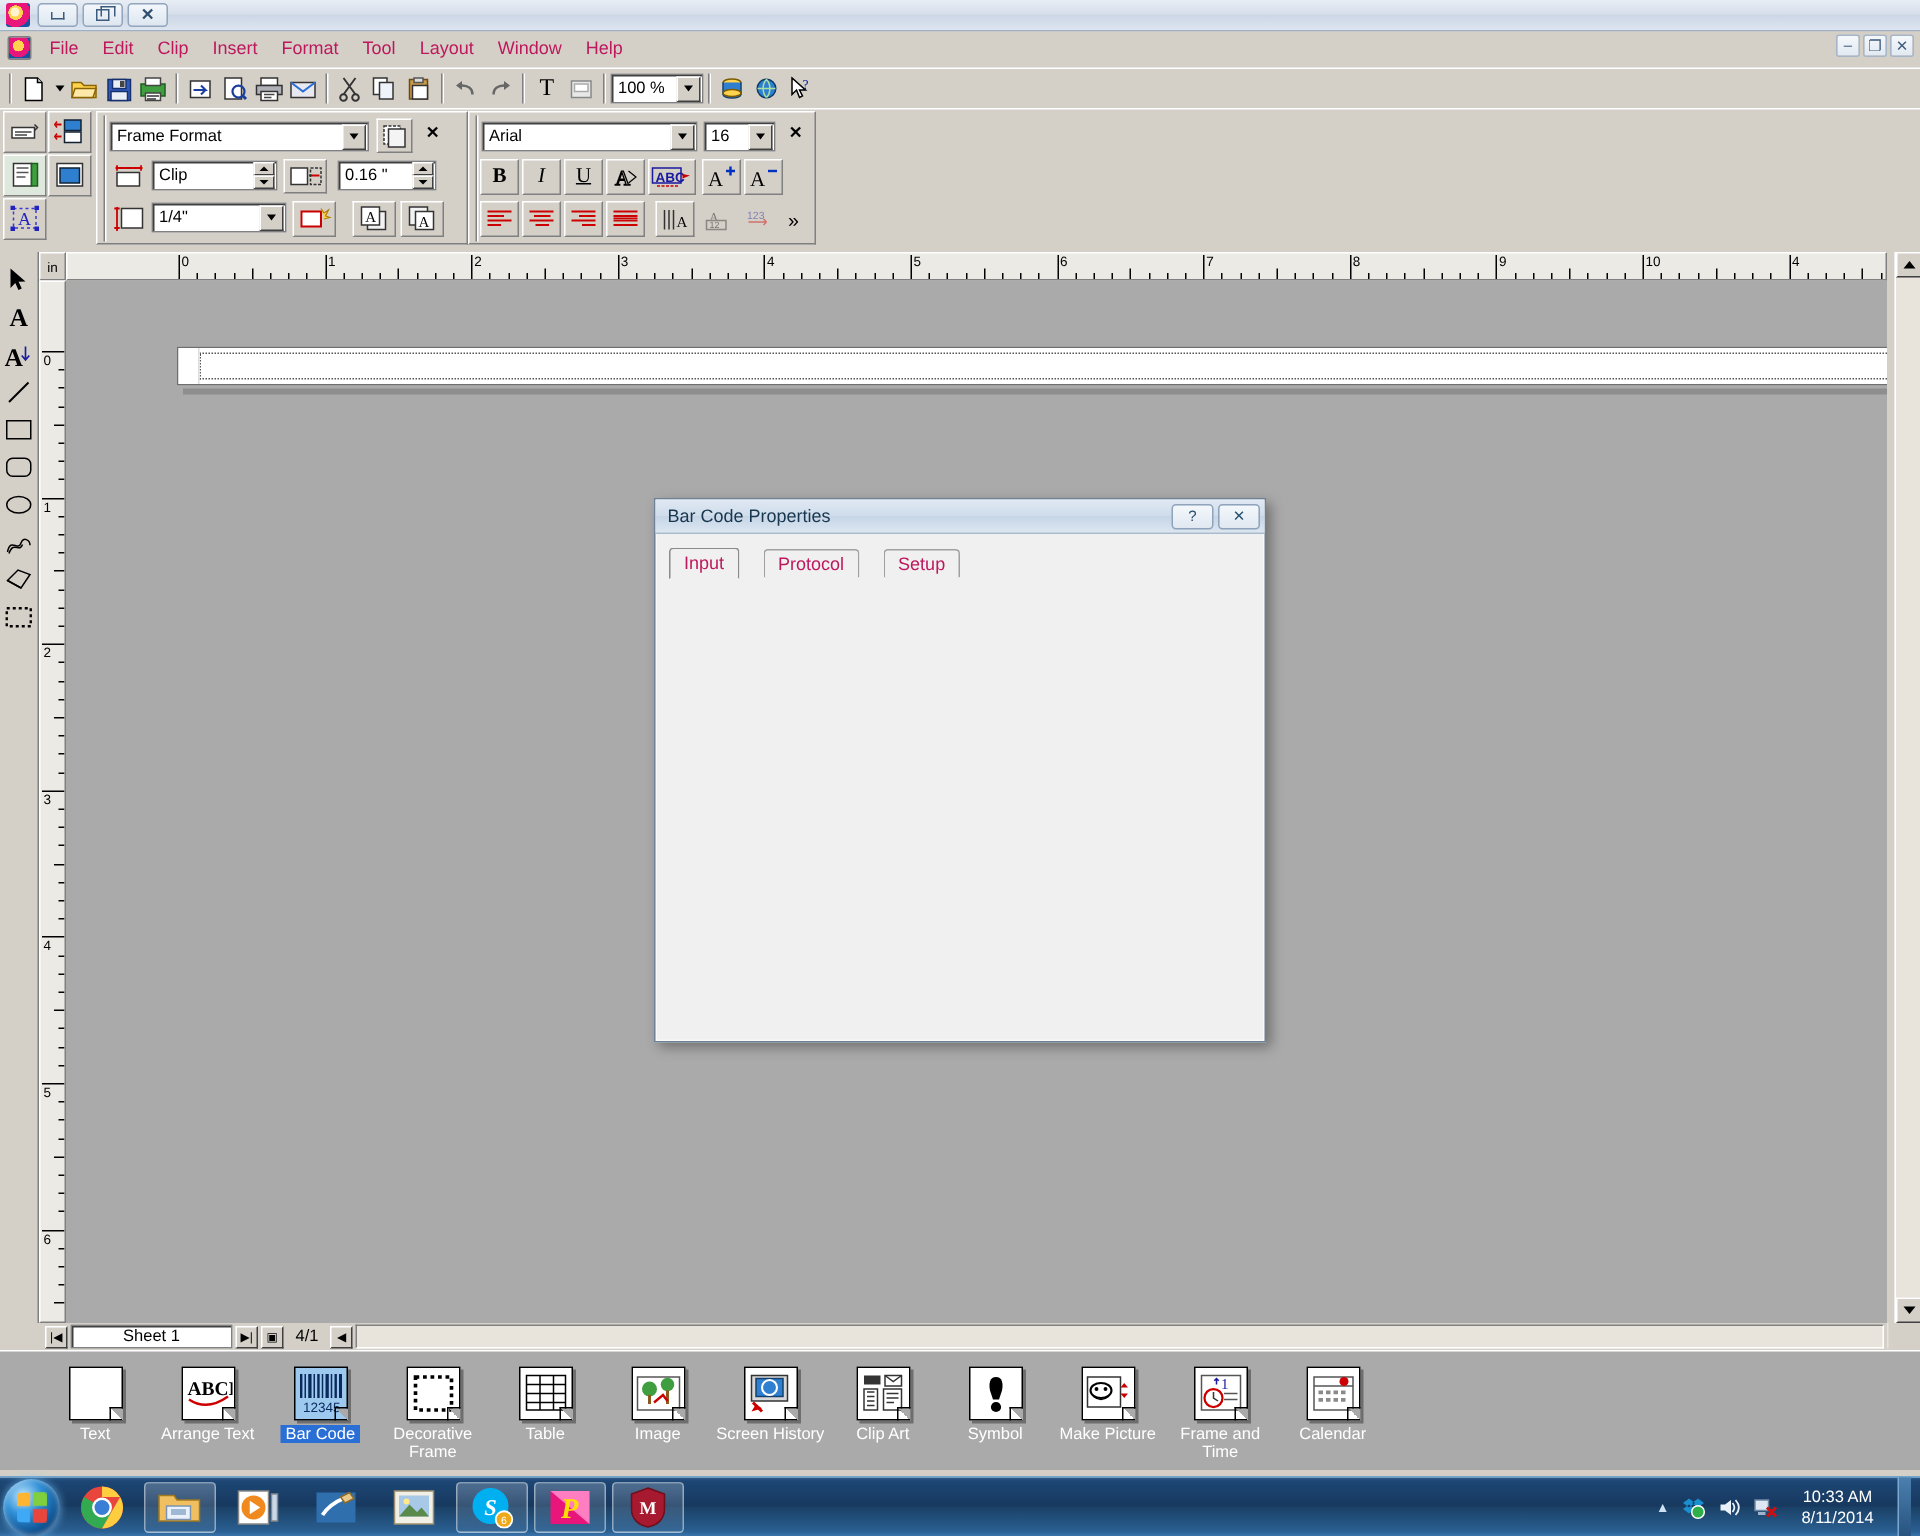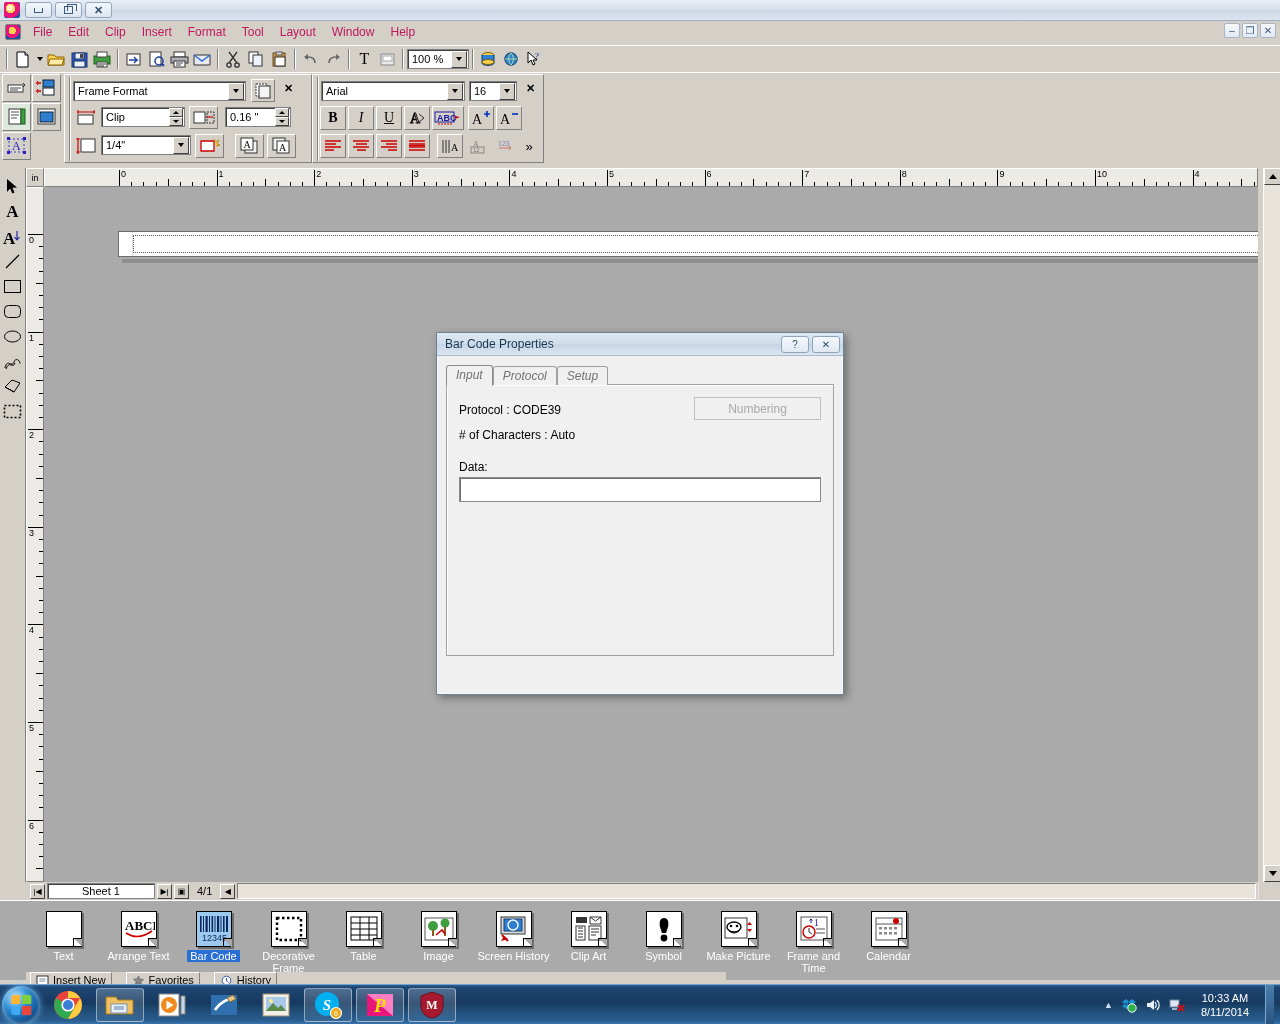--- a/index.html
+++ b/index.html
@@ -293,23 +293,23 @@
   }
   .dlg-title-text{flex:1;font-size:12px;color:#17374f;}
   .dlg-tbtn{
     width:28px;height:17px;border:1px solid #8fa4ba;border-radius:3px;
     background:linear-gradient(to bottom,#f4f8fc,#e0e8f1);
     display:flex;align-items:center;justify-content:center;color:#27506f;font-size:10px;margin-left:3px;
   }
   .dlg-body{ position:relative; padding:8px 9px 0 9px; height:338px; }
   .tabs{ display:flex; align-items:flex-end; height:21px; position:relative; z-index:2; }
   .tab{
-    height:19px; padding:2px 9px 0 9px; font-size:12px; color:#737373;
+    height:19px; padding:2px 9px 0 9px; font-size:12px; color:#be185d;
     background:#f0f0f0; border:1px solid #a0a0a0; border-bottom:none;
-    border-radius:3px 3px 0 0; margin-right:0;font-style:italic;
+    border-radius:3px 3px 0 0; margin-right:16px;
   }
   .tab.active{ height:21px; background:#f0f0f0; border-color:#8a8a8a; border-bottom:1px solid #f0f0f0; position:relative; top:1px;}
   .tab-panel{
     position:relative; margin-top:-1px; height:272px;
     border:1px solid #a0a0a0; background:#f0f0f0;
     box-shadow: 1px 1px 0 #ffffff inset;
   }
   .fld-row{ font-size:12px; color:#000; }
   .btn-std{
     border:1px solid #8f8f8f; background:linear-gradient(to bottom,#fdfdfd,#ececec);
@@ -1120,70 +1120,35 @@
               <rect x="15" y="17" width="3" height="2.5"></rect>
               <rect x="20" y="17" width="3" height="2.5"></rect>
             </g>
             <circle cx="22" cy="6" r="3" fill="#c00"></circle>
           </svg>
       </div>
       <div class="pal-label">Calendar</div>
     </div>
   </div>
 
-  <div class="tabstrip">
-    <div class="mini-tab">
-      <svg width="13" height="11" viewBox="0 0 13 11">
-          <rect x="1" y="1" width="11" height="9" fill="#fff" stroke="#333"></rect>
-          <rect x="3.5" y="3" width="6" height="4" fill="#bcc6d4"></rect>
-        </svg>
-      <span>Insert New</span>
-    </div>
-    <div class="mini-tab">
-      <svg width="13" height="11" viewBox="0 0 13 11">
-          <path d="M6.5 1l1.5 3.2 3.5.4-2.6 2.3.8 3.4-3.2-1.8L3.3 10l.8-3.4L1.5 4.3 5 3.9z" fill="#888" stroke="#555" stroke-width=".6"></path>
-        </svg>
-      <span>Favorites</span>
-    </div>
-    <div class="mini-tab">
-      <svg width="13" height="11" viewBox="0 0 13 11">
-          <circle cx="6.5" cy="5.5" r="4.3" fill="#fff" stroke="#3a5ea8"></circle>
-          <path d="M6.5 3v3l2 1.4" stroke="#3a5ea8" fill="none"></path>
-        </svg>
-      <span>History</span>
-    </div>
-  </div>
 
   <div class="dialog">
     <div class="dlg-title">
       <div class="dlg-title-text">Bar Code Properties</div>
       <div class="dlg-tbtn">?</div>
       <div class="dlg-tbtn">✕</div>
     </div>
 
     <div class="dlg-body">
       <div class="tabs">
         <div class="tab active">Input</div>
         <div class="tab">Protocol</div>
         <div class="tab">Setup</div>
       </div>
 
-      <div class="tab-panel">
-        <div class="fld-row" style="position:absolute;left:12px;top:18px;">Protocol : CODE39</div>
-
-        <div class="btn-std disabled" style="position:absolute;right:12px;top:12px;width:127px;">Numbering</div>
-
-        <div class="fld-row" style="position:absolute;left:12px;top:43px;"># of Characters : Auto</div>
-
-        <div class="fld-row" style="position:absolute;left:12px;top:75px;">Data:</div>
-
-        <div style="position:absolute;left:12px;top:92px;right:12px;">
-          <input class="txtinput" type="text" autocomplete="off" placeholder="" style="">
-        </div>
-      </div>
 
     </div>
   </div>
 
   <div class="taskbar">
     <div class="startorb"></div>
 
     <div class="tb-task">
       <svg width="30" height="30" viewBox="0 0 30 30">
           <circle cx="15" cy="15" r="14" fill="#e8453c"></circle>

